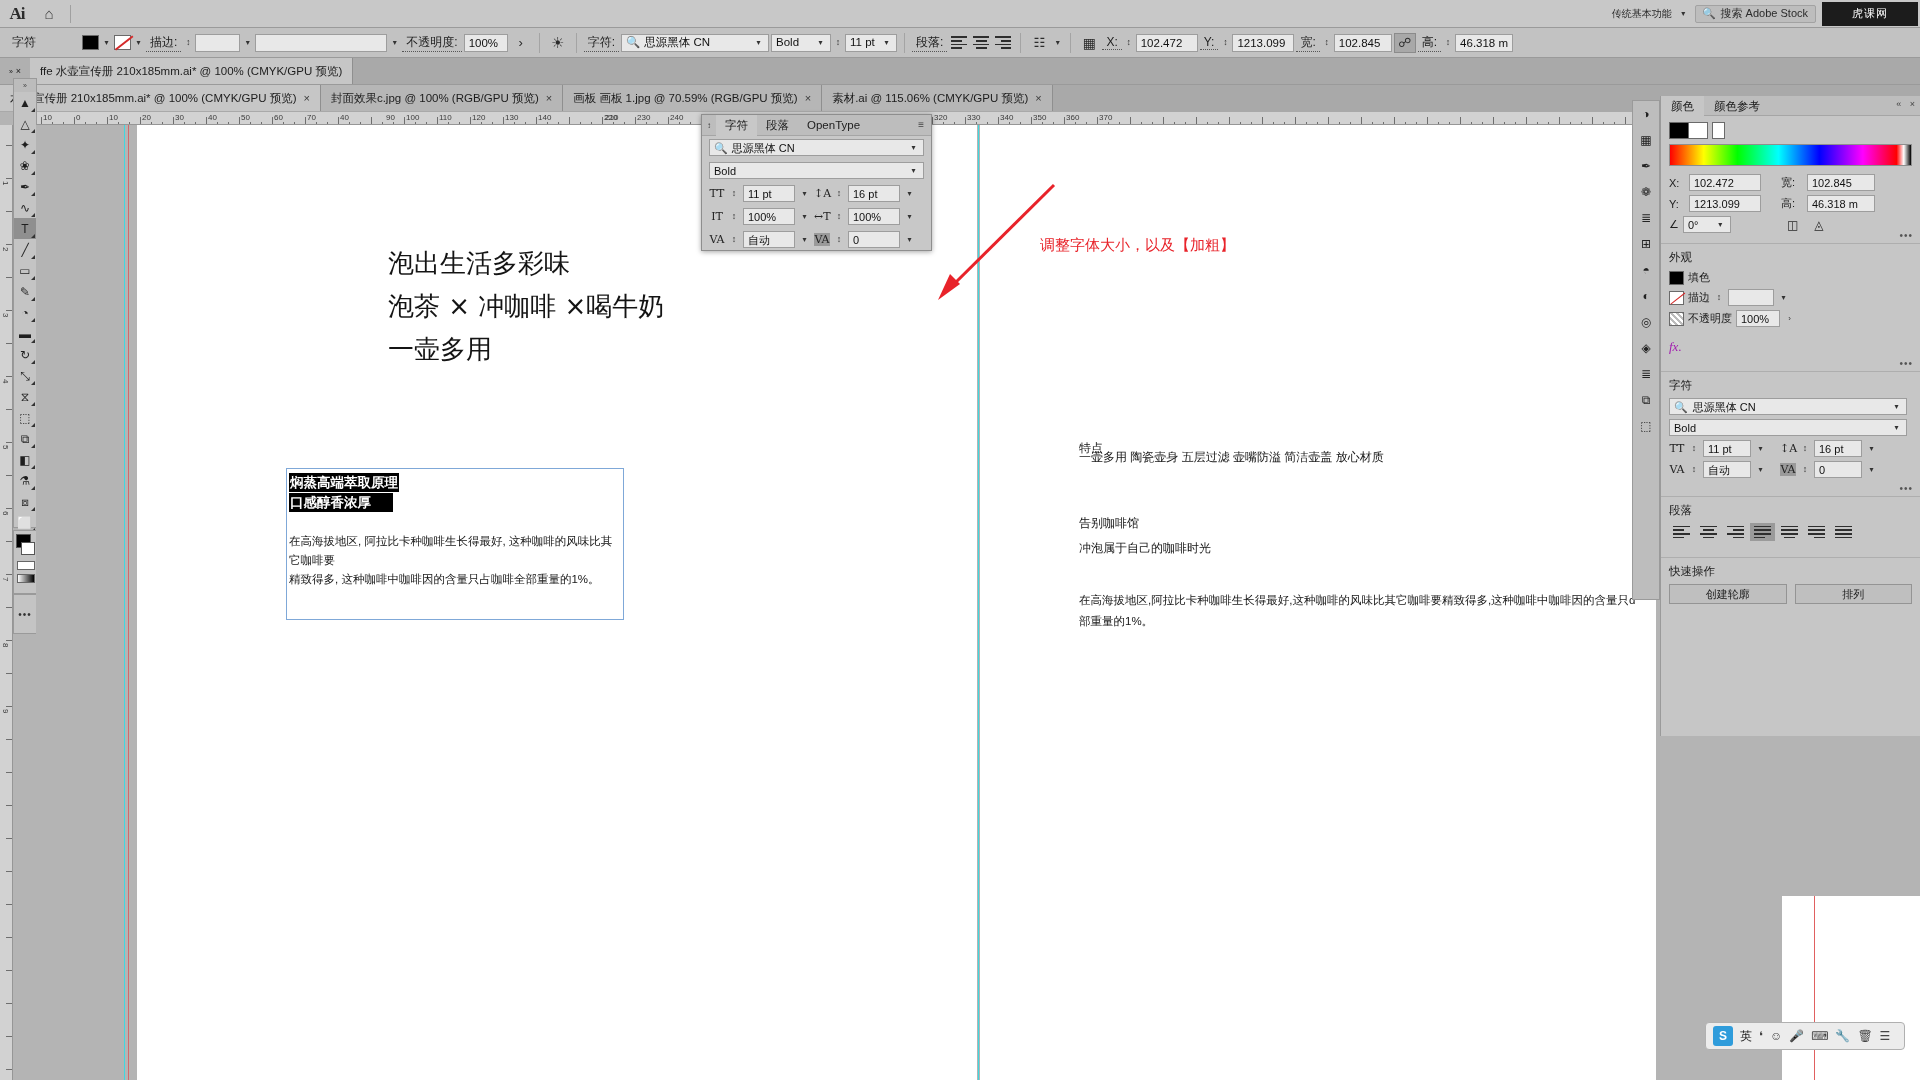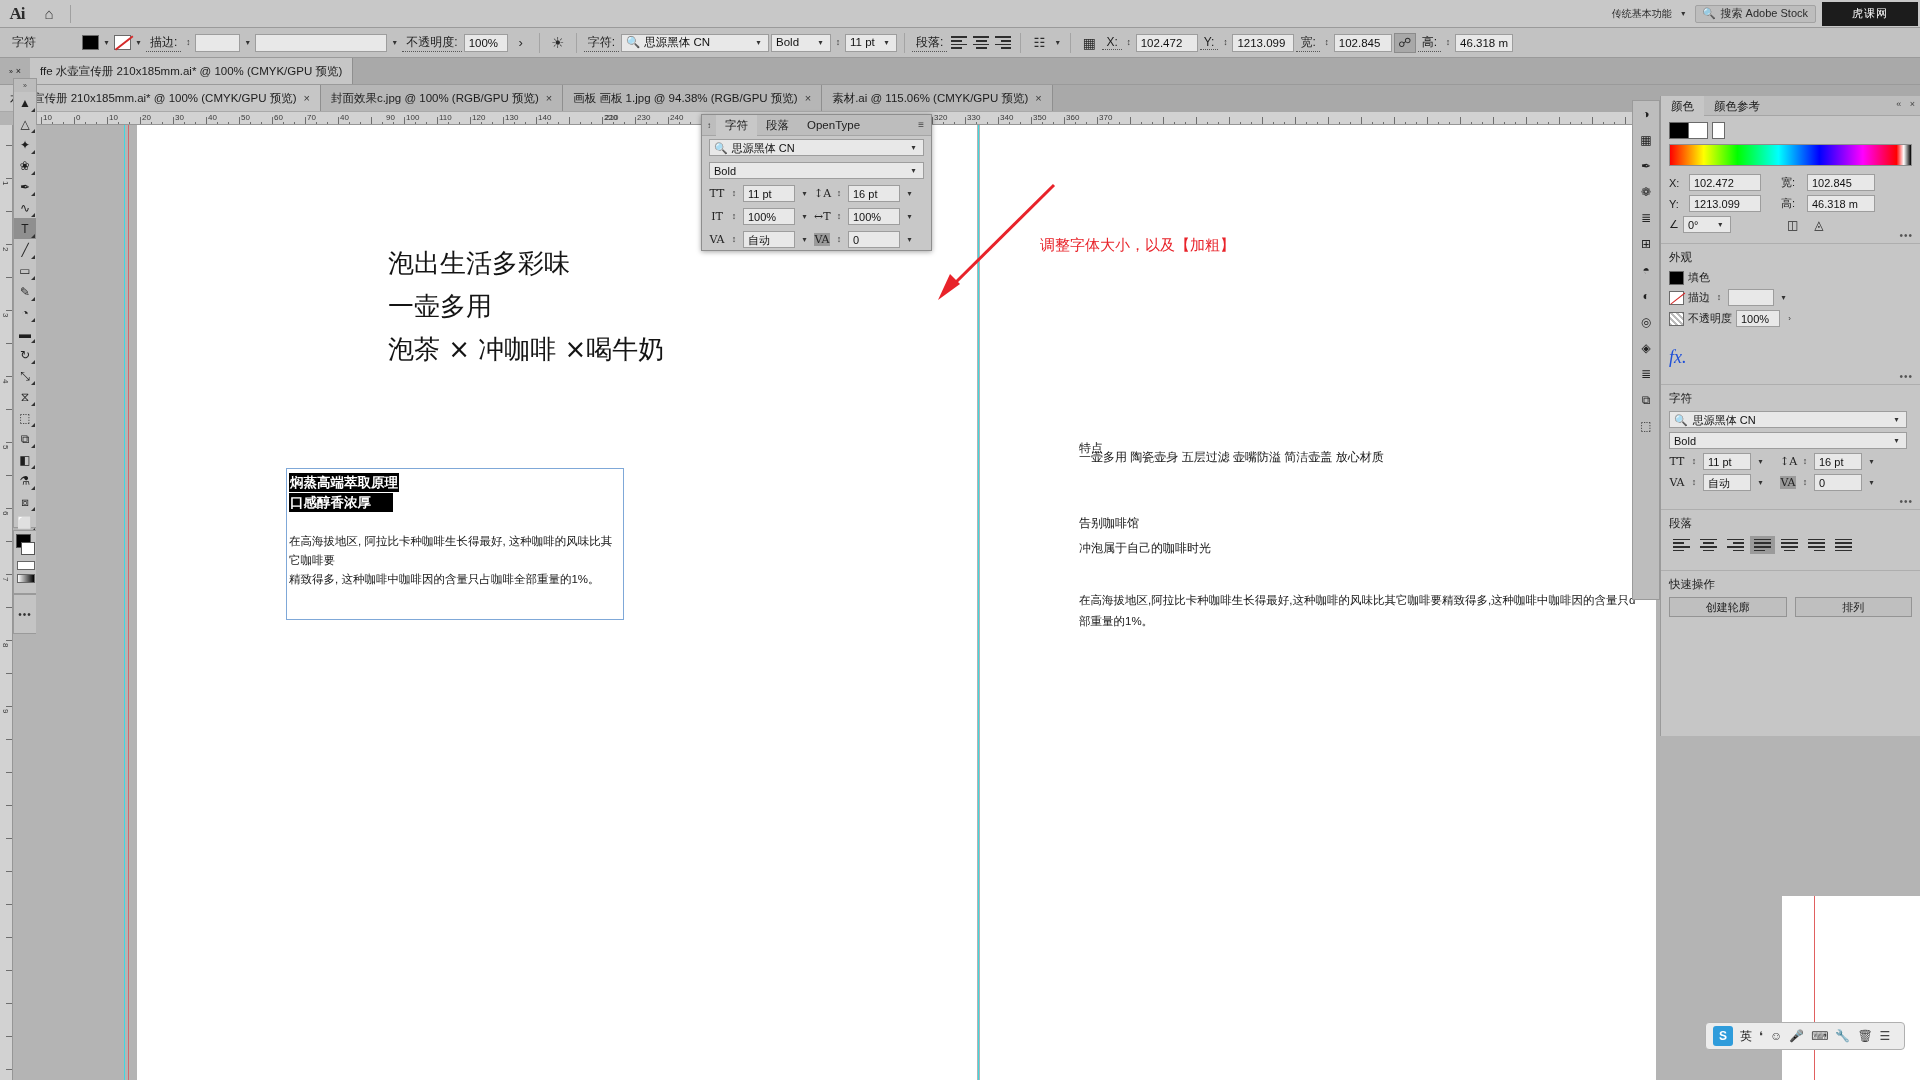--- a/index.html
+++ b/index.html
@@ -305,21 +305,21 @@
   <div id="tabrow2">
       <div class="dtab active">
         <span>水壶宣传册 210x185mm.ai* @ 100% (CMYK/GPU 预览)</span>
         <span class="x">×</span>
       </div>
       <div class="dtab">
         <span>封面效果c.jpg @ 100% (RGB/GPU 预览)</span>
         <span class="x">×</span>
       </div>
       <div class="dtab">
-        <span>画板 画板 1.jpg @ 94.38% (RGB/GPU 预览)</span>
+        <span>画板 画板 1.jpg @ 70.59% (RGB/GPU 预览)</span>
         <span class="x">×</span>
       </div>
       <div class="dtab">
         <span>素材.ai @ 115.06% (CMYK/GPU 预览)</span>
         <span class="x">×</span>
       </div>
       <div class="tabfill"></div>
     </div>
 </div>
 
@@ -610,22 +610,22 @@
 </div>
 
 <div id="canvas" class="abs">
 
   <div id="artboard1">
     <div class="guide-v" style="left:-13px"></div>
     <div class="guide-vr" style="left:-9px;background:#d06a6a"></div>
 
     <div class="hero" style="left:251px; top:117px;">
       <div>泡出生活多彩味</div>
+      <div>泡茶 × 冲咖啡 ×喝牛奶</div>
       <div>一壶多用</div>
-      <div>泡茶 × 冲咖啡 ×喝牛奶</div>
     </div>
 
     <div class="tbox" style="left:149px; top:343px; width:338px; height:152px;">
       <div style="padding:4px 2px 0 2px;">
         <div><span class="hl">焖蒸高端萃取原理</span></div>
         <div style="margin-top:1px"><span class="hl" style="padding-right:22px">口感醇香浓厚</span></div>
         <div class="body-cn" style="margin-top:20px">在高海拔地区, 阿拉比卡种咖啡生长得最好, 这种咖啡的风味比其它咖啡要</div>
         <div class="body-cn">精致得多, 这种咖啡中咖啡因的含量只占咖啡全部重量的1%。</div>
       </div>
     </div>
@@ -779,21 +779,21 @@
       <span class="stepper">↕</span>
       <div class="rp-field" style="width:46px"></div>
       <span class="caret">▾</span>
     </div>
     <div class="rp-row">
       <div style="width:15px;height:14px;background:linear-gradient(45deg,#bbb 25%,#fff 25%,#fff 50%,#bbb 50%,#bbb 75%,#fff 75%);background-size:6px 6px;border:1px solid #6a6a6a"></div>
       <span class="rp-lbl">不透明度</span>
       <div class="rp-field" style="width:44px">100%</div>
       <span class="caret">›</span>
     </div>
-    <div style="margin-top:20px;font-family:'Liberation Serif',serif;font-style:italic;font-size:18px;color:#1d4ed8">fx.</div>
+    <div style="margin-top:12px;font-family:'Liberation Serif',serif;font-style:italic;font-size:13px;color:#a21caf">fx.</div>
     <div class="rp-dots">•••</div>
   </div>
 
   <div class="rp-sec" style="padding-bottom:14px">
     <div class="rp-sec-title">字符</div>
     <div class="rp-row">
       <div class="rp-field" style="width:238px;justify-content:space-between">
         <span style="display:flex;gap:5px;align-items:center">
           <span>🔍</span>
           <span>思源黑体 CN</span>

